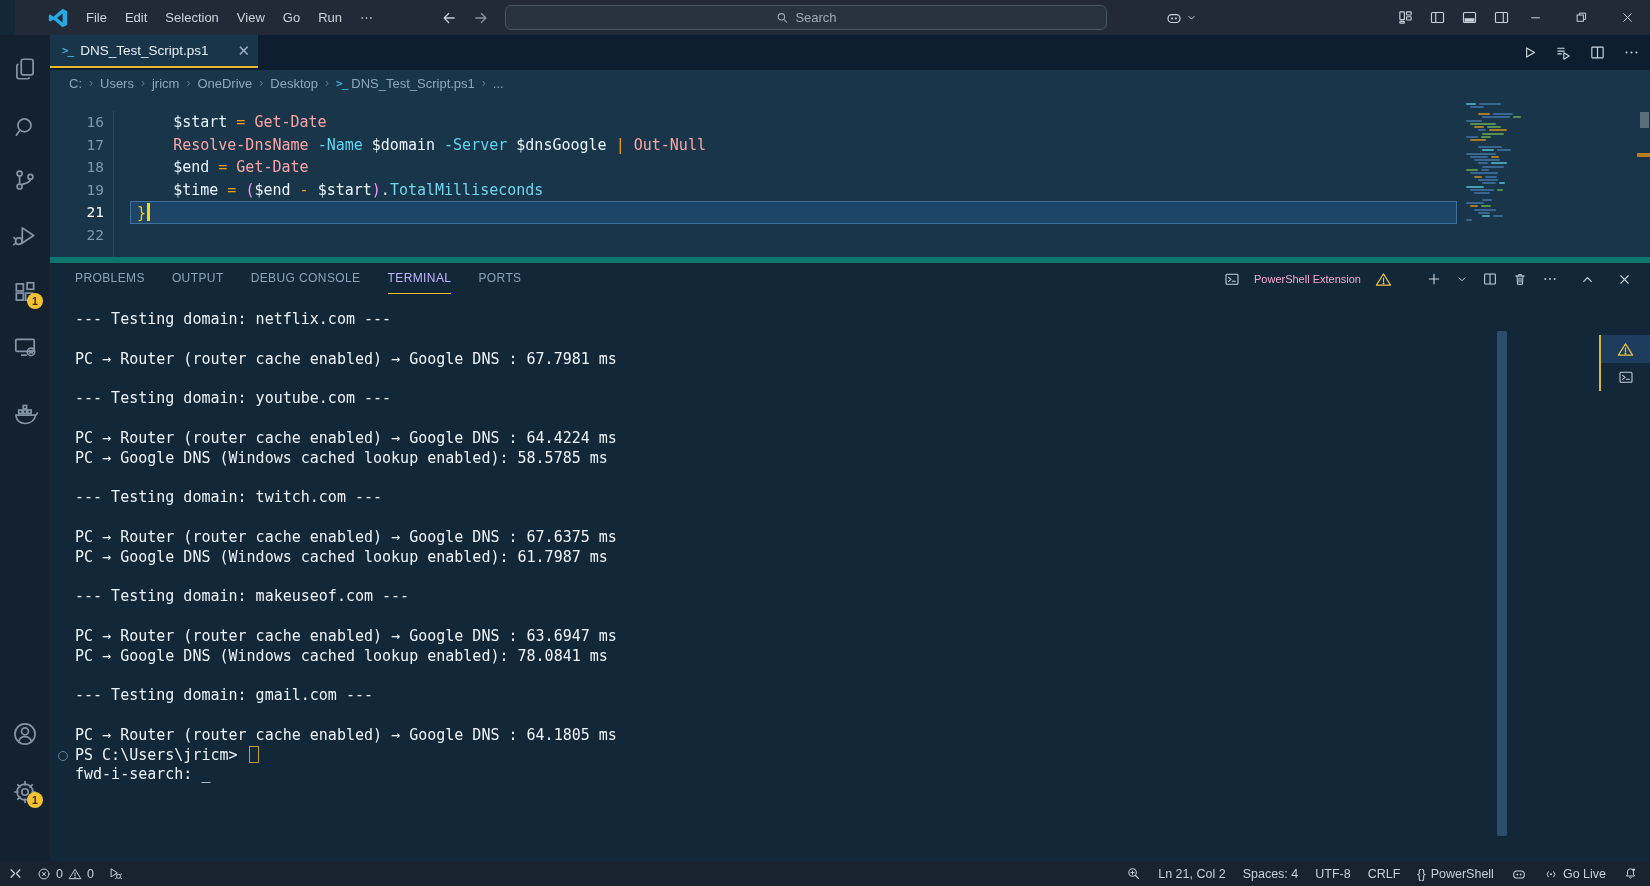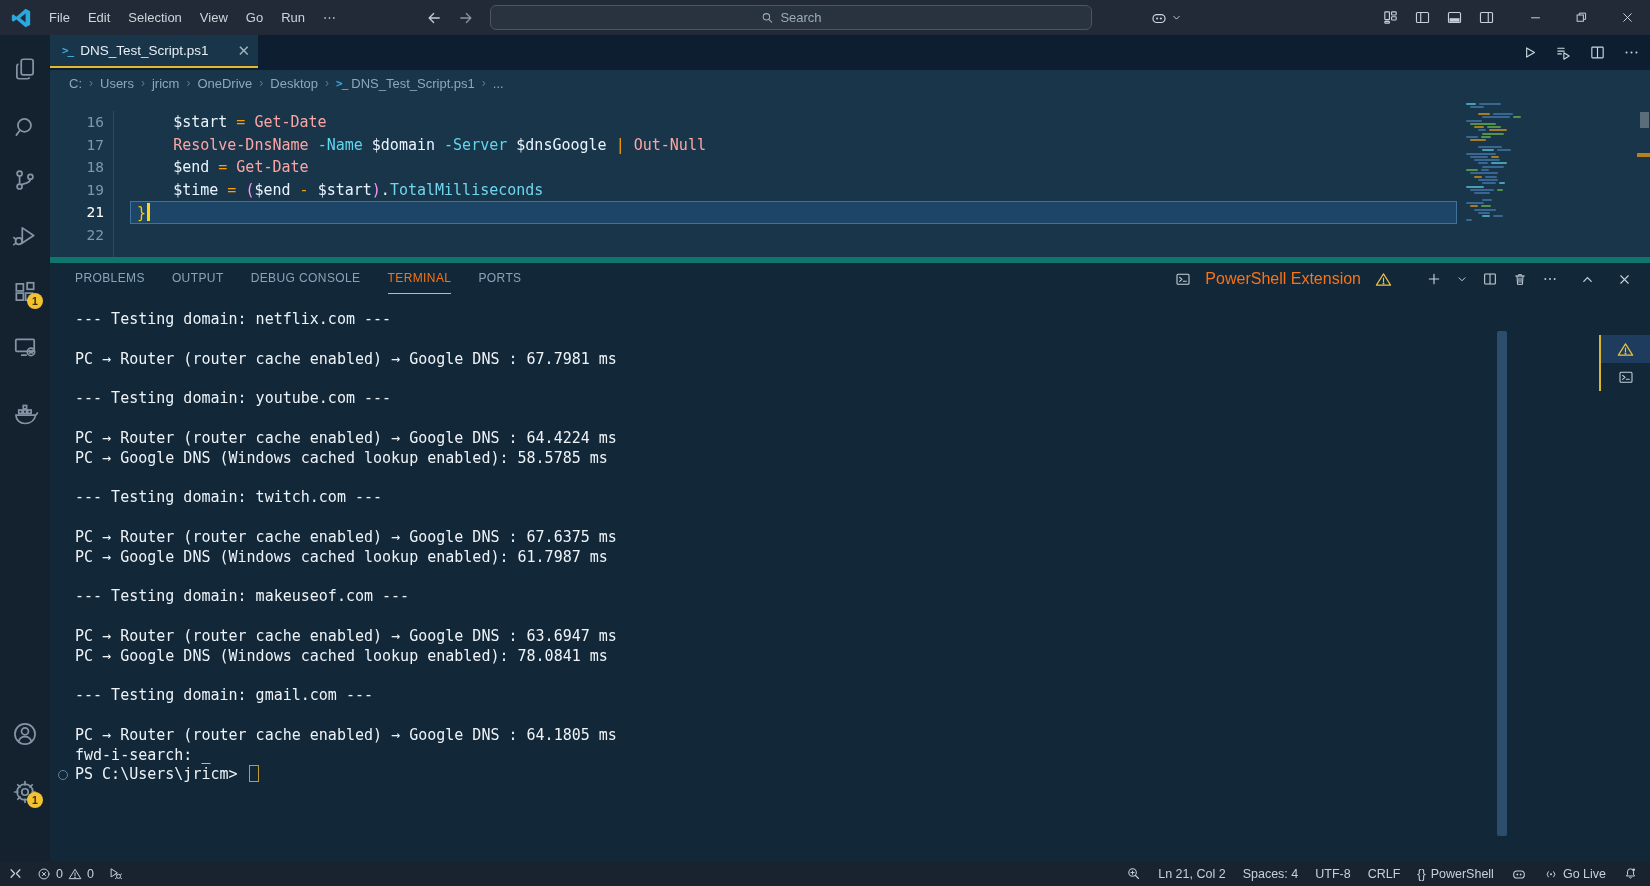--- a/index.html
+++ b/index.html
@@ -1,20 +1,20 @@
 <!DOCTYPE html>
 <html><head>
 <meta charset="utf-8">
 <style>
   html,body{margin:0;padding:0;width:1650px;height:886px;overflow:hidden;background:#122738;
     font-family:"Liberation Sans",sans-serif;-webkit-user-select:none;user-select:none;}
   svg{display:block;}
 
   
-  .titlebar{position:absolute;top:0;left:0;right:0;height:35px;background:#212a36;display:flex;align-items:center;color:#ccd4dc;}
+  .titlebar{position:absolute;top:0;left:15px;right:0;height:35px;background:#212a36;display:flex;align-items:center;color:#ccd4dc;padding-left:22px;}
   .vscode-logo{margin:0 8px 0 10px;}
   .menu-bar{display:flex;align-items:center;height:100%;}
   .menu-item{padding:0 9px;font-size:13px;line-height:35px;color:#ccd4dc;}
   .nav-arrow{position:absolute;top:0;height:35px;display:flex;align-items:center;color:#c3ccd5;}
   .search-box{position:absolute;left:490px;top:5px;width:600px;height:23px;background:#29333f;border:1px solid #4a5562;border-radius:6px;
     display:flex;align-items:center;justify-content:center;gap:6px;color:#9daab8;font-size:13px;}
   .tb-copilot{position:absolute;left:1150px;top:0;height:35px;display:flex;align-items:center;gap:3px;color:#ccd4dc;}
   .tb-layout{position:absolute;left:1382px;top:0;height:35px;display:flex;align-items:center;gap:15px;color:#c7d0d9;}
   .win-controls{position:absolute;right:0;top:0;height:35px;display:flex;}
   .win-btn{width:46px;height:35px;display:flex;align-items:center;justify-content:center;color:#c7d0d9;}
@@ -54,23 +54,23 @@
 
   .minimap{position:absolute;left:1414px;top:68px;width:70px;height:180px;}
   .mm-row{position:absolute;height:2px;border-radius:1px;}
   .ed-scroll-slider{position:absolute;right:1px;top:77px;width:9px;height:16px;background:rgba(255,255,255,0.28);}
   .ovr-mark{position:absolute;right:0;top:118px;width:13px;height:4px;background:#b97f1d;}
 
   
   .panel{position:absolute;left:0;top:222px;width:1600px;height:604px;background:#122738;border-top:6px solid #0f766e;box-sizing:border-box;}
   .panel-header{height:32px;display:flex;align-items:center;padding-left:25px;}
   .panel-tab{margin-right:27px;font-size:12px;letter-spacing:.4px;color:#8ba3b8;height:31px;display:flex;align-items:center;border-bottom:1px solid transparent;box-sizing:border-box;}
-  .panel-tab.active{color:#f97316;border-bottom-color:#e9bc33;}
+  .panel-tab.active{color:#c4b5fd;border-bottom-color:#e9bc33;}
   .panel-actions{margin-left:auto;display:flex;align-items:center;gap:14px;padding-right:18px;color:#c7d3dd;}
-  .ps-ext-label{color:#f97316;font-size:16px;white-space:nowrap;}
+  .ps-ext-label{color:#f9a8d4;font-size:11px;white-space:nowrap;}
   .pa-gap{width:6px;}
 
   .panel-body{position:absolute;top:33px;left:0;right:0;bottom:0;overflow:hidden;}
   .terminal-content{padding:14px 0 0 25px;font-family:"DejaVu Sans Mono",monospace;font-size:15px;}
   .terminal-line{height:19.8px;line-height:19.8px;position:relative;white-space:pre;color:#eef3f8;}
   .cmd-circle{position:absolute;left:-17px;top:5px;width:8px;height:8px;border:1.5px solid #5e82a0;border-radius:50%;}
   .hollow-cursor{display:inline-block;width:8px;height:15px;border:1.5px solid #c19d2d;vertical-align:-3px;margin-left:2px;}
   .underscore-cursor{color:#ffffff;}
   .term-scrollbar{position:absolute;left:1447px;top:35px;width:10px;height:505px;background:rgba(78,124,170,0.45);border-radius:2px;}
 
@@ -487,22 +487,22 @@
           <div class="terminal-line">PC → Google DNS (Windows cached lookup enabled): 61.7987 ms</div>
           <div class="terminal-line"></div>
           <div class="terminal-line">--- Testing domain: makeuseof.com ---</div>
           <div class="terminal-line"></div>
           <div class="terminal-line">PC → Router (router cache enabled) → Google DNS : 63.6947 ms</div>
           <div class="terminal-line">PC → Google DNS (Windows cached lookup enabled): 78.0841 ms</div>
           <div class="terminal-line"></div>
           <div class="terminal-line">--- Testing domain: gmail.com ---</div>
           <div class="terminal-line"></div>
           <div class="terminal-line">PC → Router (router cache enabled) → Google DNS : 64.1805 ms</div>
+          <div class="terminal-line"><span class="cmd-circle"></span><span>PS C:\Users\jricm&gt; </span><span class="hollow-cursor"></span></div>
           <div class="terminal-line"><span>fwd-i-search: </span><span class="underscore-cursor">_</span></div>
-          <div class="terminal-line"><span class="cmd-circle"></span><span>PS C:\Users\jricm&gt; </span><span class="hollow-cursor"></span></div>
         </div>
       <div class="term-scrollbar"></div>
       <div class="term-strip">
         <div class="strip-item active">
           <span style="color:#e9c341;">
               <svg width="17" height="17" viewBox="0 0 24 24" fill="none" stroke="currentColor" stroke-width="1.7" stroke-linejoin="round">
                 <path d="M12 4 22 20H2Z"></path>
                 <path d="M12 10v5" stroke-linecap="round"></path>
                 <circle cx="12" cy="17.7" r=".6" fill="currentColor"></circle>
               </svg>

